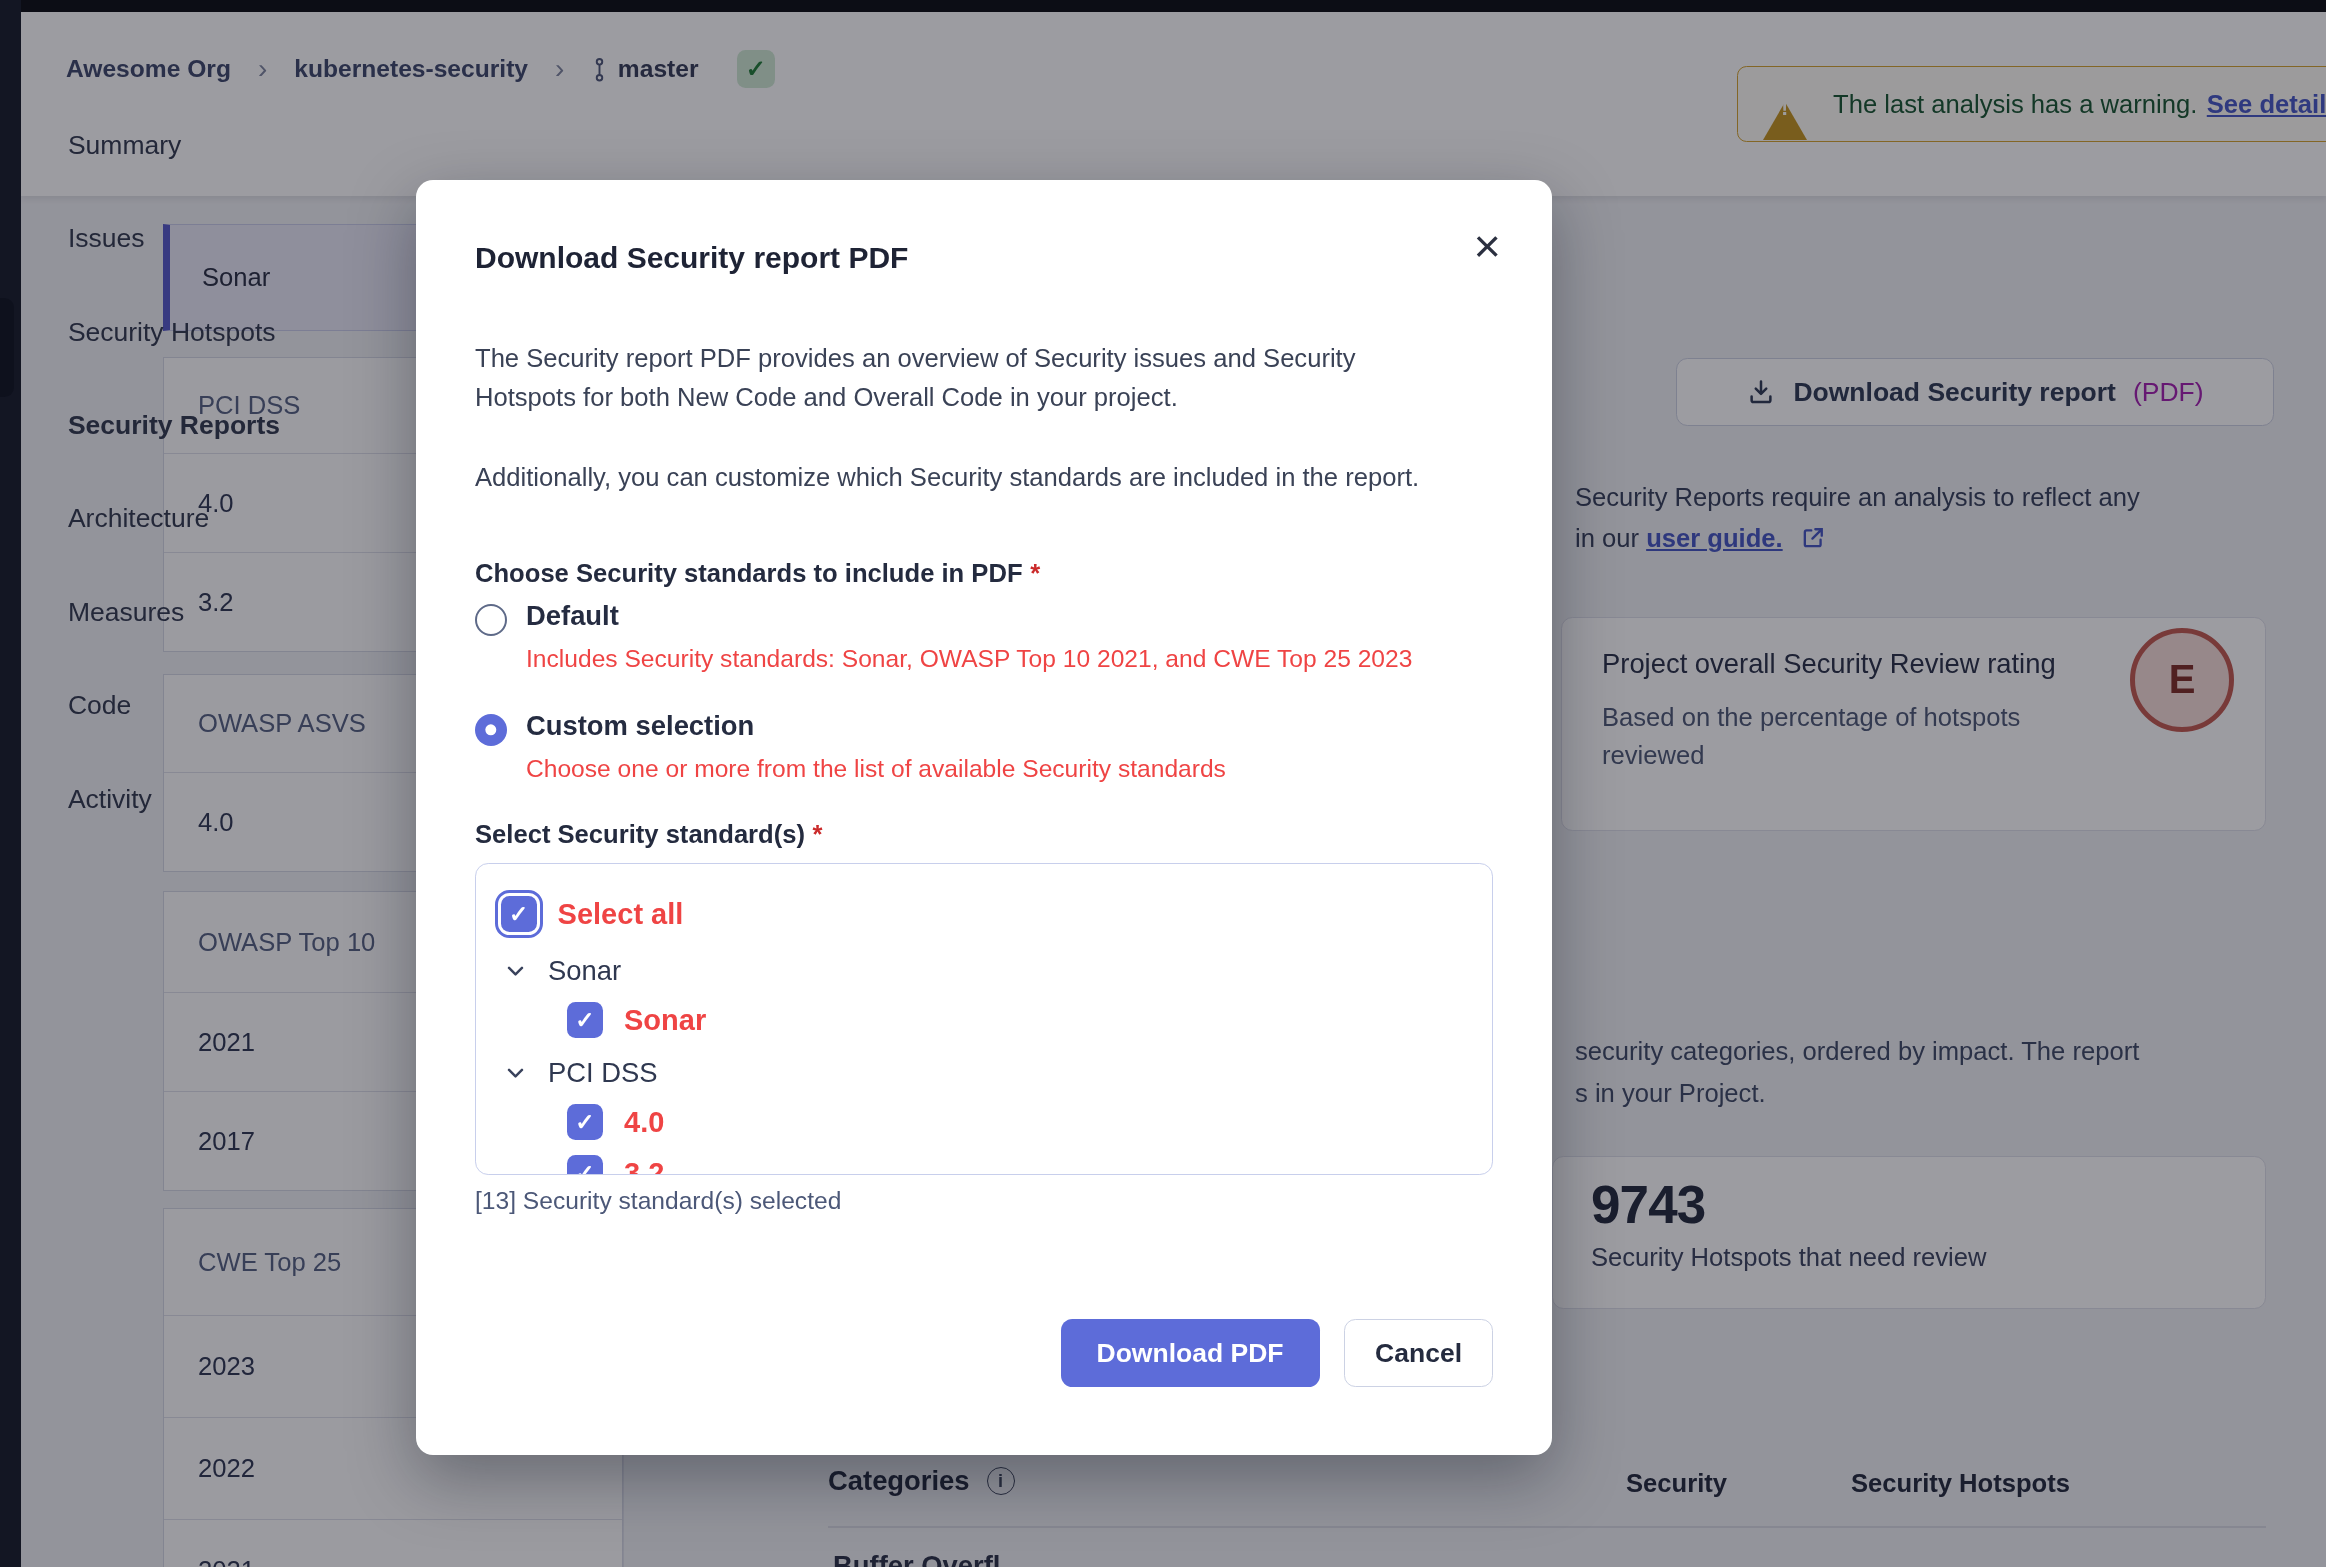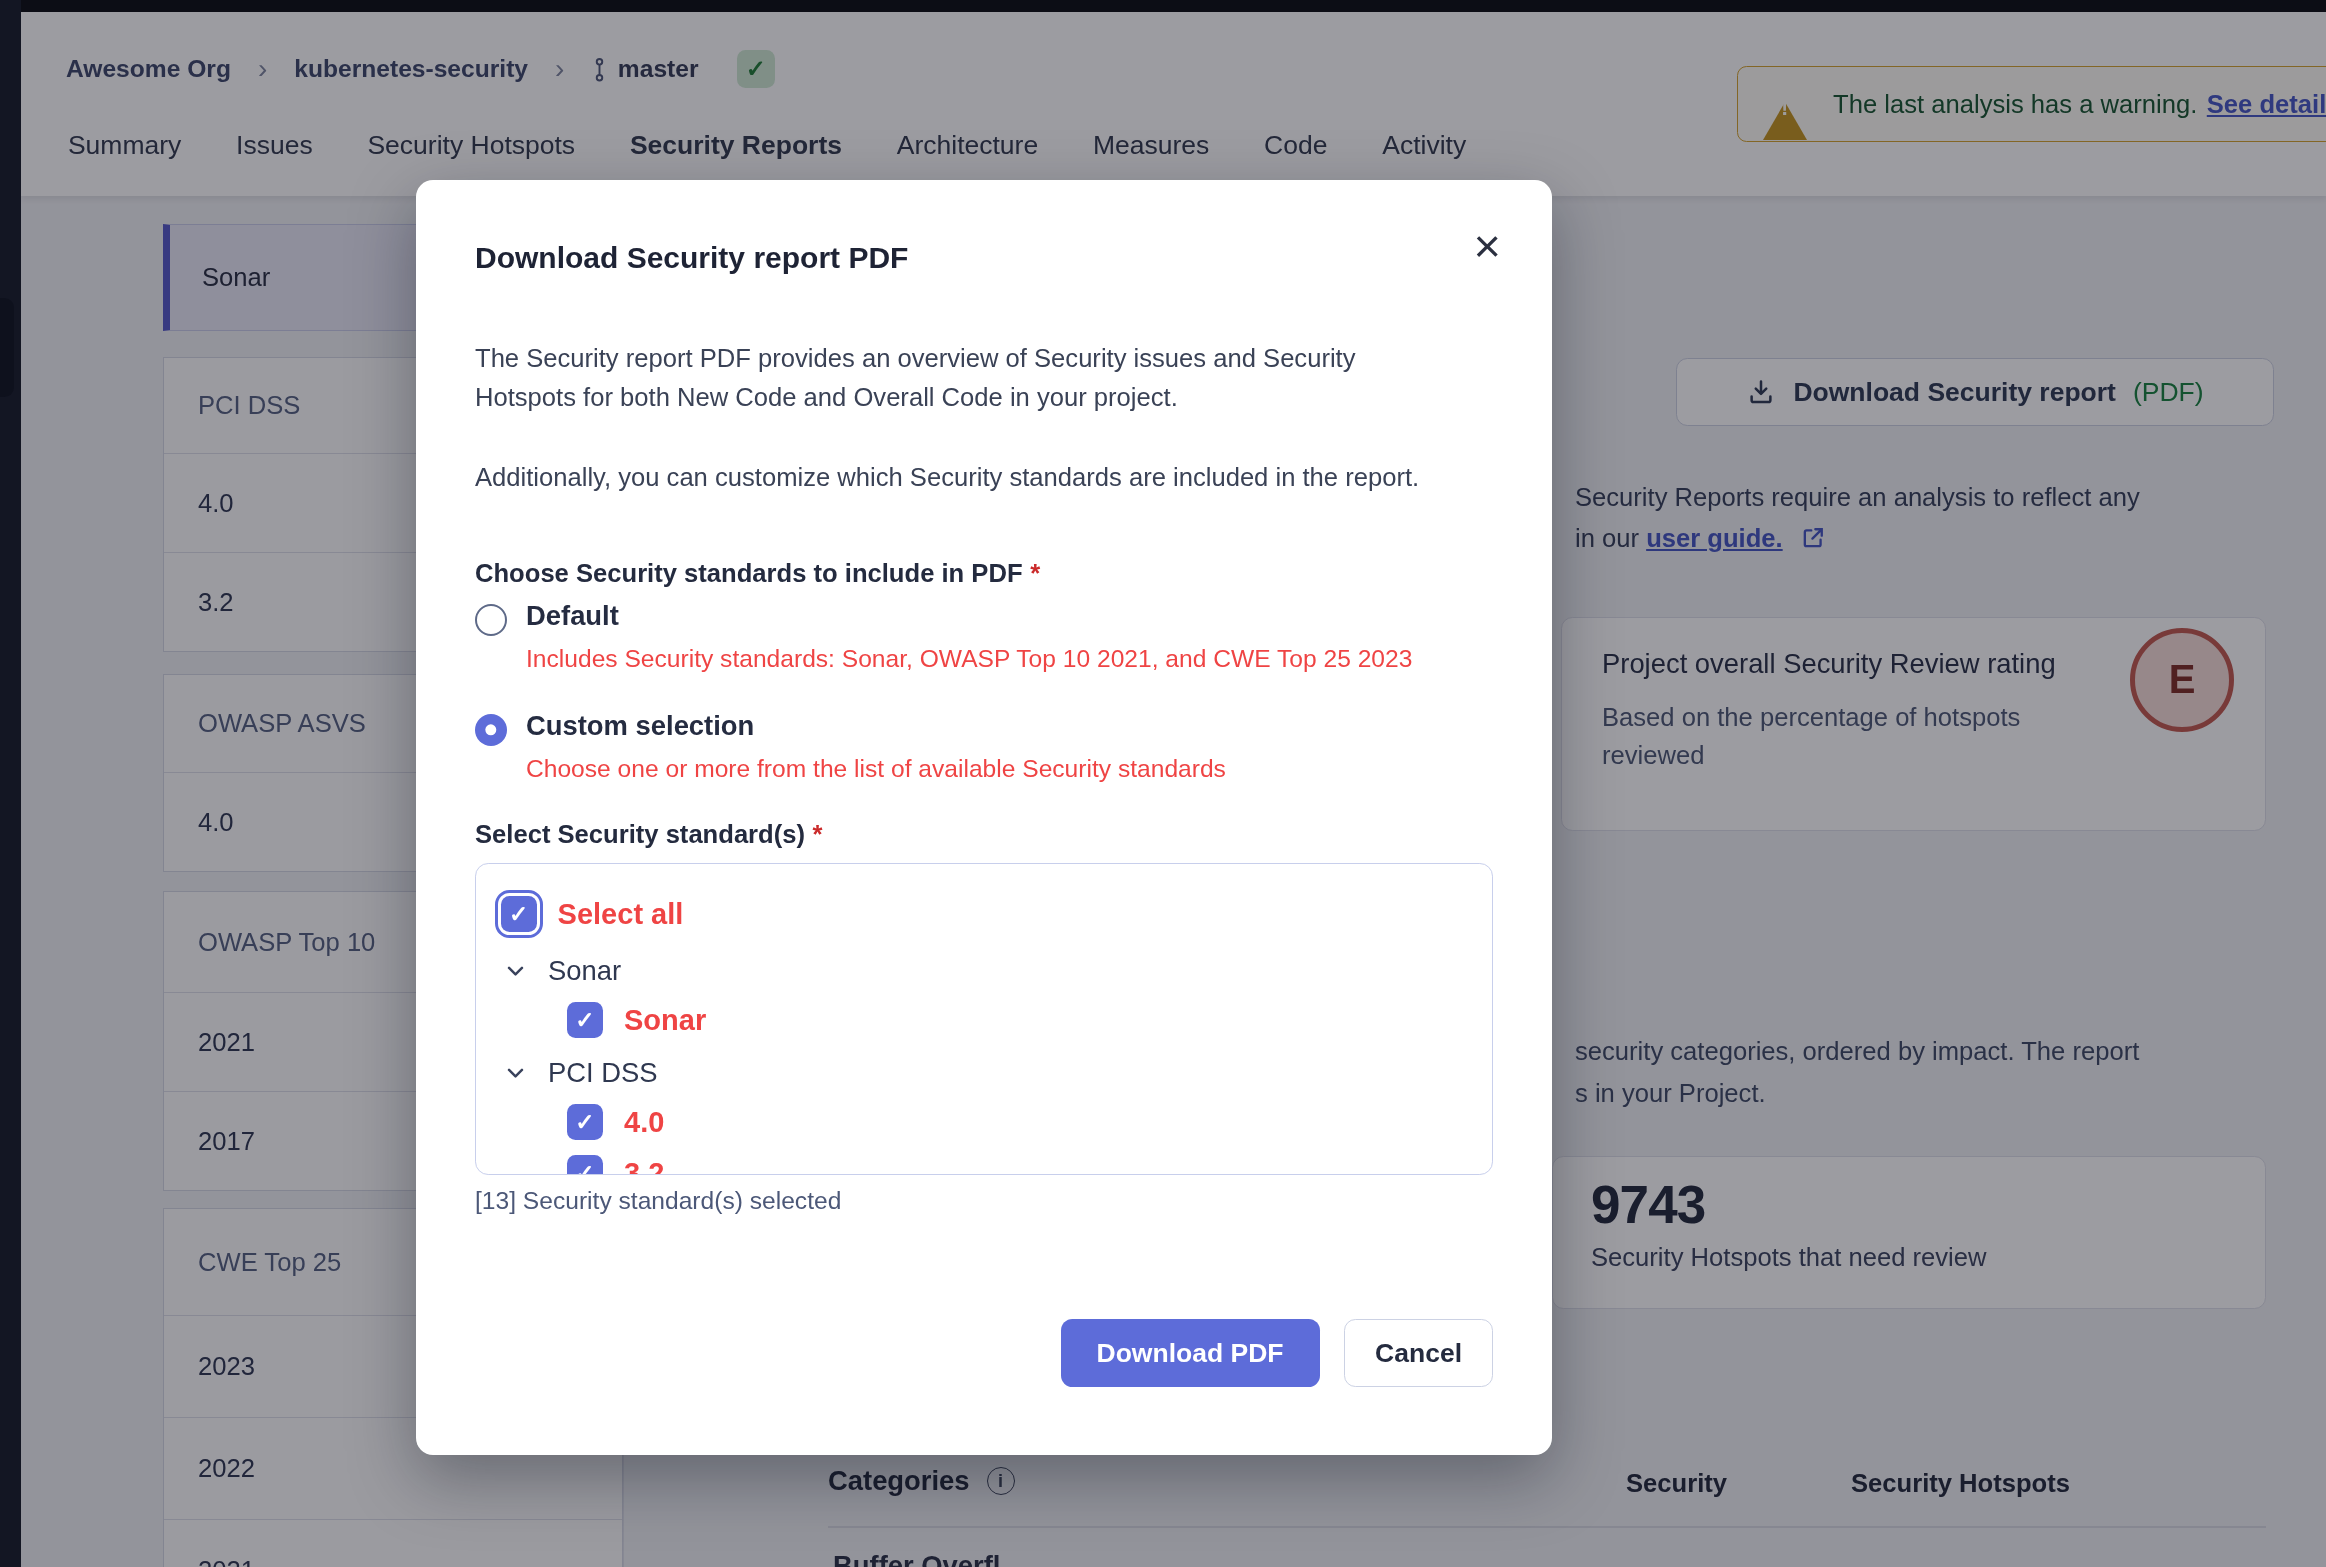--- a/index.html
+++ b/index.html
@@ -12,21 +12,21 @@
   .leftrail { position:absolute; left:0; top:0; width:21px; height:1567px; background:#141927; z-index:5; }
   .rail-handle { position:absolute; left:0; top:298px; width:14px; height:99px; background:#0b101d; border-radius:0 9.5px 9.5px 0; z-index:6; }
 
   
   .header { position:absolute; left:21px; top:12.3px; width:2305px; height:184px; background:#ffffff; box-shadow:0 2.8px 5.7px rgba(45,50,75,0.10); z-index:4; }
   .breadcrumb { position:absolute; left:45px; top:38px; display:flex; align-items:center; gap:27px; font-size:24.6px; }
   .bc-link { font-weight:700; color:#3c466a; }
   .bc-sep { color:#7c849e; font-size:28px; line-height:24.6px; }
   .bc-branch { display:flex; align-items:center; gap:9.5px; font-weight:700; color:#323a55; }
   .vbadge { width:38px; height:38px; margin-left:11.4px; border-radius:8.5px; background:#cfe9d3; color:#1e7a34; font-size:24px; font-weight:700; display:flex; align-items:center; justify-content:center; }
-  .tabs { position:absolute; left:45px; top:112px; display:flex; gap:51px; font-size:26.5px; color:#30374d; }
+  .tabs { position:absolute; left:45px; top:112px; display:flex; gap:51px; font-size:26.5px; color:#30374d;flex-direction:column; }
   .tab { padding:5.7px 1.9px; cursor:pointer; }
   .tab.active { font-weight:700; }
 
   
   .warning-banner { position:absolute; left:1737px; top:66px; width:681px; height:76px; background:#fffdf6; border:1.9px solid #d4a22c; border-radius:9.5px; display:flex; align-items:center; padding-left:24.6px; z-index:5; }
   .warn-icon { position:relative; width:44px; height:38px; margin-right:26.5px; flex:0 0 auto; }
   .tri { width:0; height:0; border-left:22px solid transparent; border-right:22px solid transparent; border-bottom:38px solid #c3931d; }
   .bang { position:absolute; left:0; top:10.4px; width:44px; text-align:center; color:#fffdf6; font-weight:800; font-size:22px; }
   .warn-text { font-size:25.6px; color:#14532d; white-space:nowrap; }
   .warn-link { font-size:25.6px; font-weight:700; color:#4455c4; text-decoration:underline; margin-left:9.5px; white-space:nowrap; }
@@ -40,21 +40,21 @@
   .g1 .sg-header { height:95px; } .g1 .sg-item { height:99px; }
   .g2 .sg-header { height:97px; } .g2 .sg-item { height:99px; }
   .g3 .sg-header { height:100px; } .g3 .sg-item { height:99px; }
   .g4 .sg-header { height:106px; } .g4 .sg-item { height:102px; }
 
   .divider-v { position:absolute; left:622px; top:196px; width:1.9px; height:1371px; background:#dcdee8; z-index:1; }
 
   
   .dl-report-btn { position:absolute; left:1676px; top:358px; width:598px; height:68px; background:#ffffff; border:1.9px solid #ccd1e2; border-radius:11.4px; display:flex; align-items:center; justify-content:center; gap:17px; cursor:pointer; z-index:2; }
   .dl-report-btn .lbl { font-size:26.5px; font-weight:700; color:#2b3752; }
-  .dl-report-btn .sfx { font-size:26.5px; color:#15803d; }
+  .dl-report-btn .sfx { font-size:26.5px; color:#a21caf; }
   .frag { position:absolute; font-size:25.6px; color:#333d58; white-space:nowrap; z-index:2; }
   .frag-link { font-weight:700; color:#4353c2; text-decoration:underline; }
   .rating-card { position:absolute; left:1561px; top:617px; width:705px; height:214px; background:#ffffff; border:0.9px solid #dcdee8; border-radius:11.4px; padding:24.6px 0 0 40px; z-index:2; }
   .rating-title { font-size:27.4px; color:#262e45; width:454px; line-height:42px; }
   .rating-sub { font-size:25.6px; color:#4b5674; width:473px; line-height:38px; margin-top:13.2px; }
   .rating-badge { position:absolute; left:568px; top:9.5px; width:104px; height:104px; border-radius:50%; background:#f6dcd8; border:5.7px solid #c2574d; color:#7c2a23; font-size:40px; font-weight:700; display:flex; align-items:center; justify-content:center; }
   .hotspots-card { position:absolute; left:1552px; top:1156px; width:714px; height:153px; background:#ffffff; border:0.9px solid #dcdee8; border-radius:11.4px; padding:17px 0 0 38px; z-index:2; }
   .hs-count { font-size:53px; font-weight:800; color:#20263a; letter-spacing:-0.9px; }
   .hs-label { font-size:25.6px; color:#39425e; margin-top:7.6px; }
 

